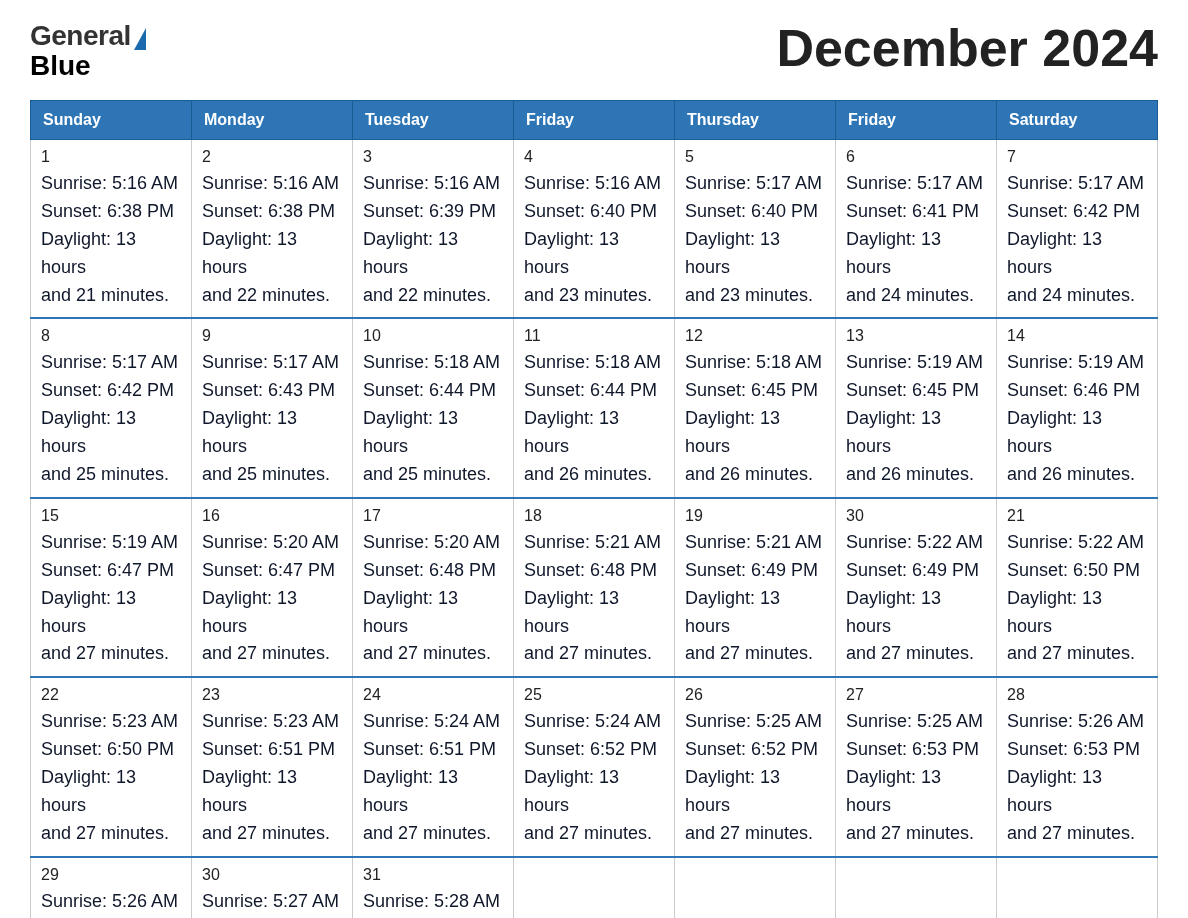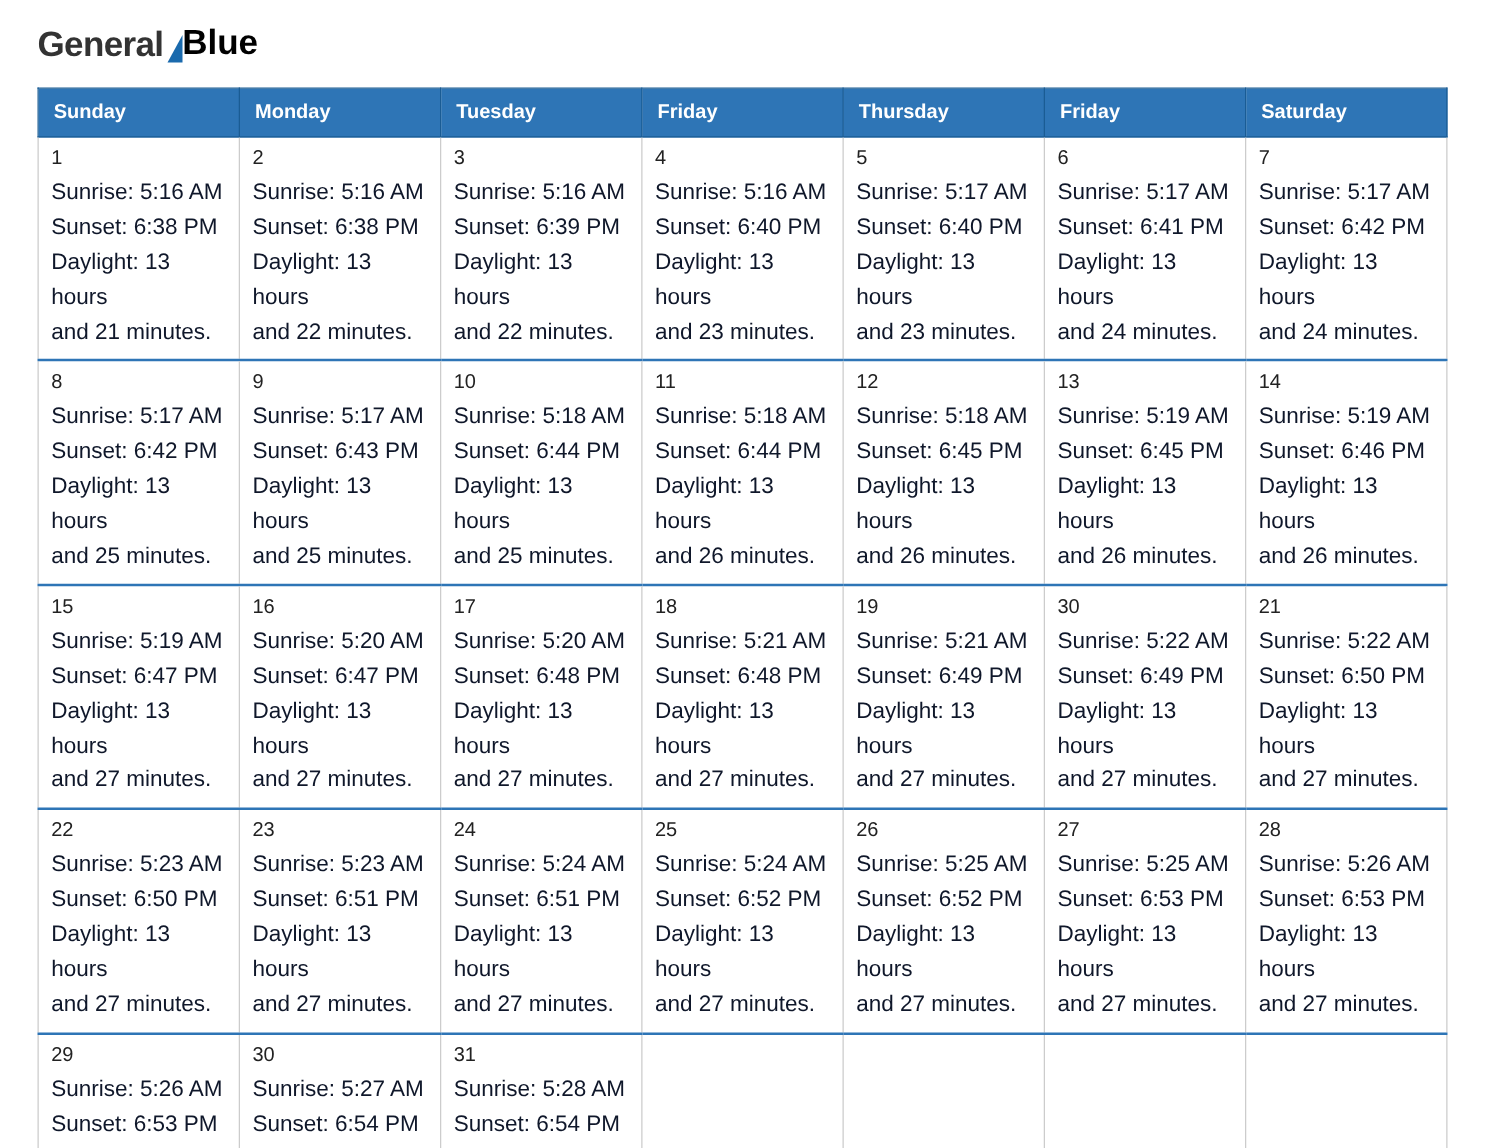--- a/index.html
+++ b/index.html
@@ -11,21 +11,21 @@
       padding: 20px 30px;
     }
     .header-area {
       display: flex;
       justify-content: space-between;
       align-items: flex-start;
       margin-bottom: 18px;
     }
     .logo {
       display: flex;
-      flex-direction: row;
+      flex-direction: column;
       align-items: flex-start;
     }
     .logo-top {
       display: flex;
       align-items: center;
       gap: 0;
     }
     .logo-general {
       font-size: 28px;
       font-weight: bold;
@@ -108,20 +108,21 @@
 
 <div class="header-area">
   <div class="logo">
     <div class="logo-top">
       <span class="logo-general">General</span>
       <div class="logo-triangle"></div>
     </div>
     <span class="logo-blue">Blue</span>
   </div>
   <div class="title-area">
+    <div class="month-title">December 2024</div>
   </div>
 </div>
 
 <table class="calendar-table">
   <thead>
     <tr>
       <th>Sunday</th>
       <th>Monday</th>
       <th>Tuesday</th>
       <th>Friday</th>

